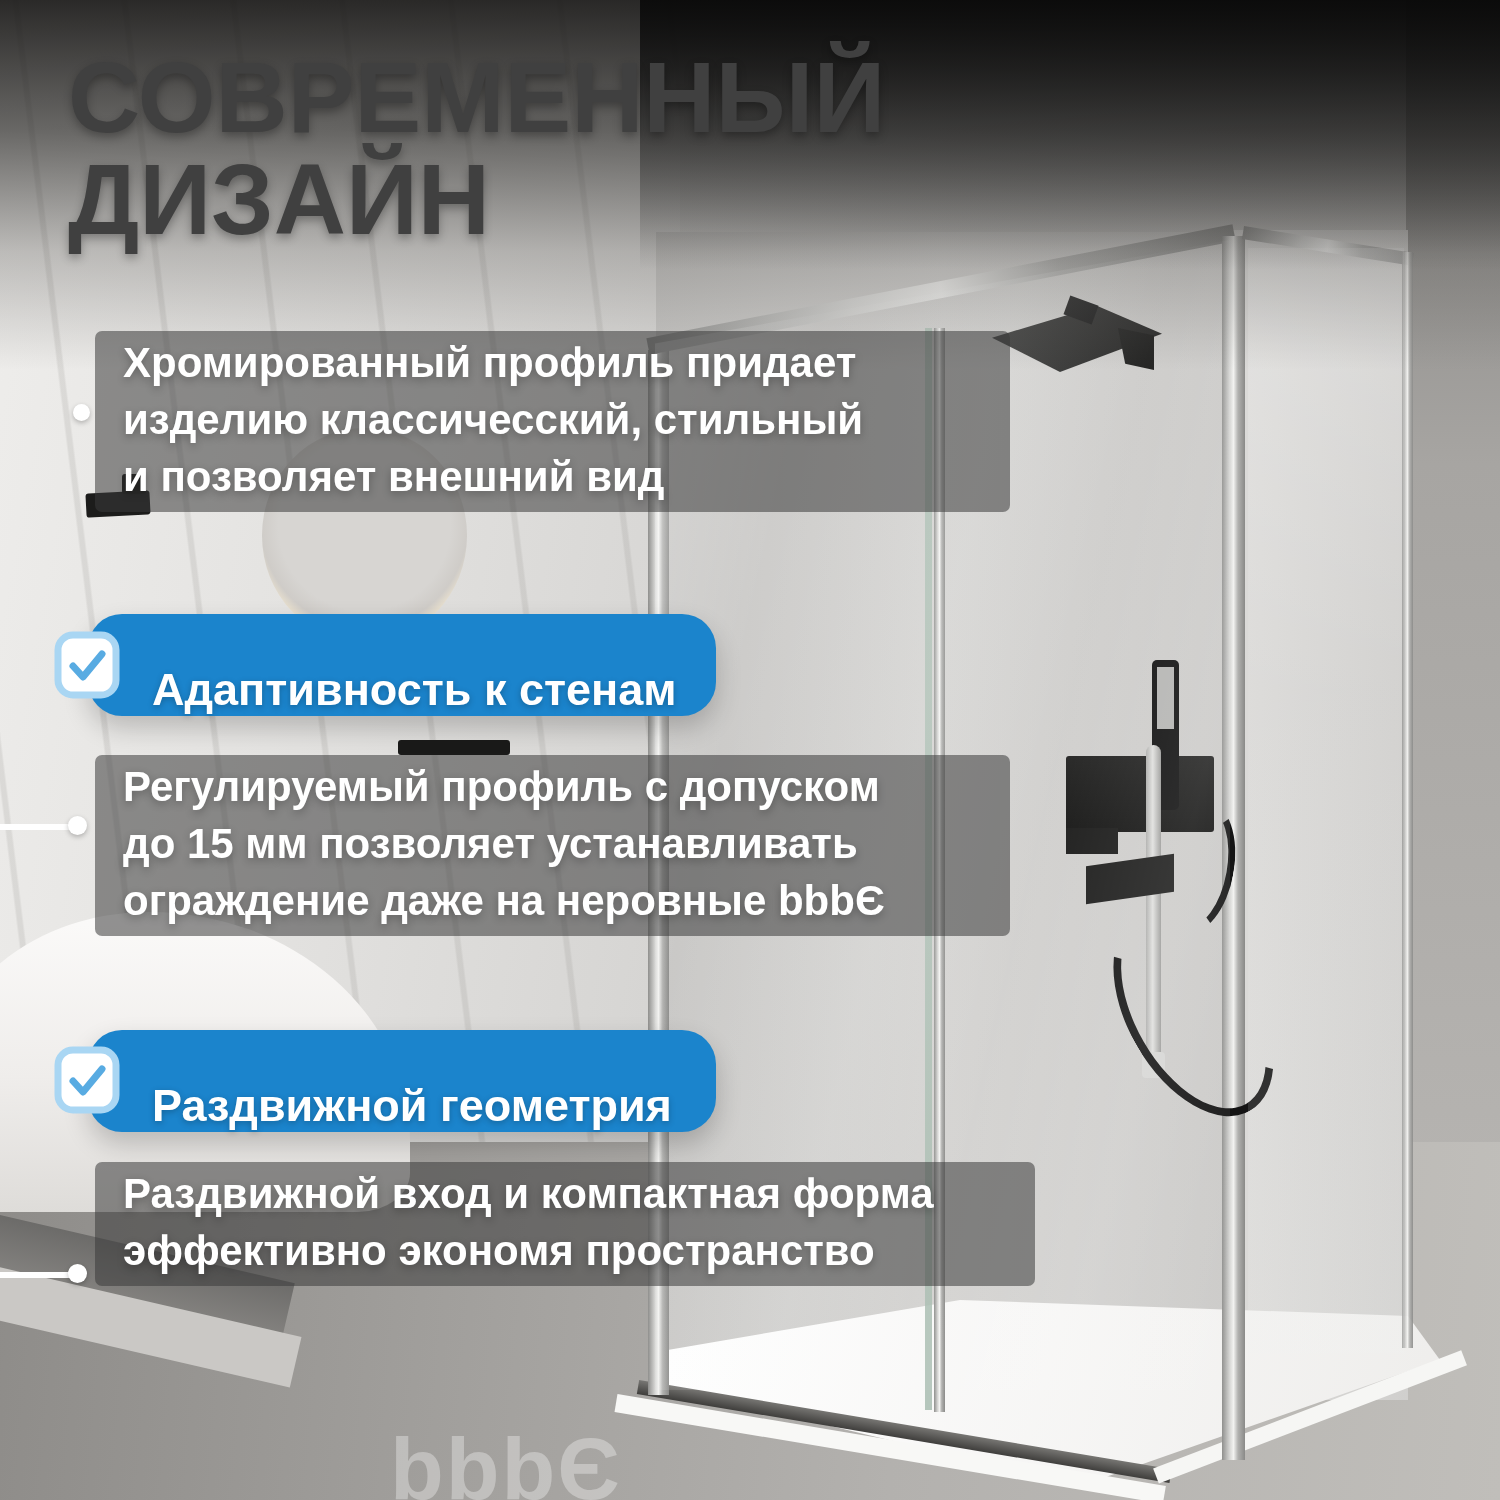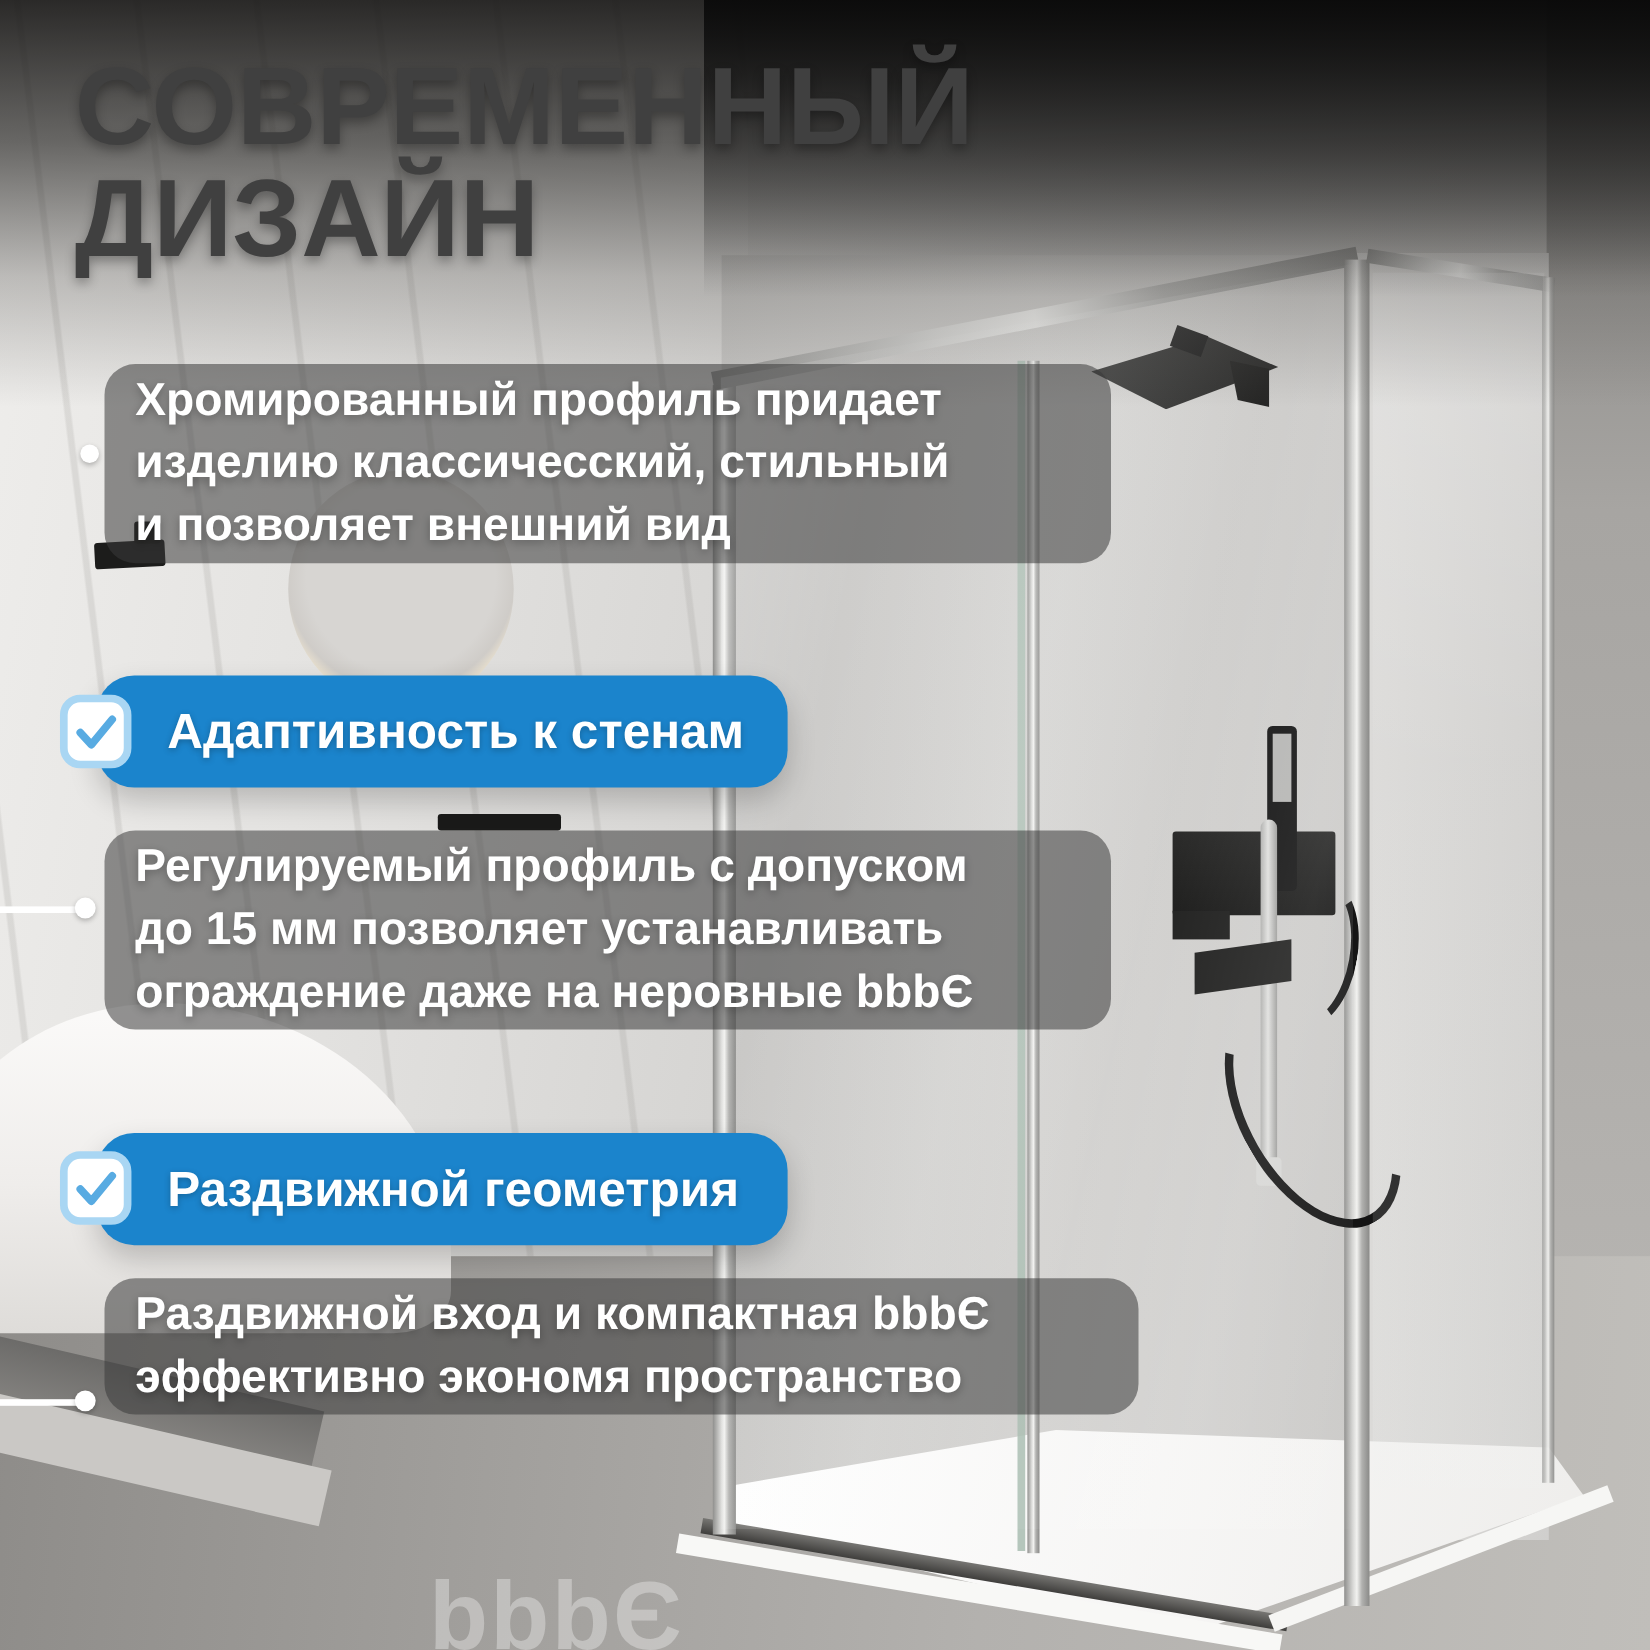--- a/index.html
+++ b/index.html
@@ -73,28 +73,28 @@
     background:linear-gradient(to bottom,rgba(255,255,255,.22),rgba(255,255,255,.06) 40%,rgba(240,242,241,.18));}
   .top-shade{left:0;top:0;width:1500px;height:370px;
     background:linear-gradient(to bottom,rgba(26,25,24,.92) 0%,rgba(52,51,49,.72) 35%,rgba(96,94,91,.35) 68%,rgba(140,138,135,0) 100%);}
   .top-shade-right{left:640px;top:0;width:860px;height:270px;
     background:linear-gradient(to bottom,rgba(8,8,8,.88) 0%,rgba(18,18,18,.50) 45%,rgba(30,30,30,0) 100%);}
 
   
   .title{left:68px;top:46px;color:#404040;font-weight:bold;font-size:100px;line-height:102px;
     letter-spacing:0;text-shadow:0 4px 10px rgba(0,0,0,.30);}
   .feature-text{color:#fff;font-weight:bold;font-size:42px;line-height:57px;
-    background:rgba(58,58,58,.55);border-radius:28px;padding:3px 28px 7px;
+    background:rgba(58,58,58,.55);border-radius:7px;padding:3px 28px 7px;
     text-shadow:0 3px 8px rgba(0,0,0,.28);}
   .feature-text div{white-space:nowrap;}
   .ft1{left:95px;top:331px;width:859px;}
   .ft2{left:95px;top:755px;width:859px;}
   .ft3{left:95px;top:1162px;width:884px;}
   .badge{left:88px;width:564px;height:102px;border-radius:34px;background:#1b84cc;
-    color:#fff;font-weight:bold;font-size:45px;display:flex;align-items:center;
+    color:#fff;font-weight:bold;font-size:45px;display:flex;align-items:flex-end;
     padding-left:64px;white-space:nowrap;box-shadow:0 12px 26px rgba(0,0,0,.20);
     text-shadow:0 2px 6px rgba(0,0,0,.25);}
   .bg1{top:614px;}
   .bg2{top:1030px;}
   .checkbox{width:66px;height:68px;}
   .cb1{left:54px;top:631px;}
   .cb2{left:54px;top:1046px;}
   .dot{background:#fff;border-radius:50%;box-shadow:0 2px 5px rgba(0,0,0,.25);}
   .dot1{left:73px;top:404px;width:17px;height:17px;}
   .dot2{left:68px;top:816px;width:19px;height:19px;}
@@ -184,19 +184,19 @@
     <span>Раздвижной геометрия</span>
   </div>
   <svg class="abs checkbox cb2" viewBox="0 0 66 68">
     <rect x="4" y="4" width="58" height="60" rx="15" fill="#ffffff" stroke="#a9d6f3" stroke-width="7"></rect>
     <polyline points="19,35 29,46 48,23" fill="none" stroke="#58abe2" stroke-width="7" stroke-linecap="round" stroke-linejoin="round"></polyline>
   </svg>
 
   <div class="abs cline cline3"></div>
   <div class="abs dot dot3"></div>
   <div class="abs feature-text ft3">
-    <div>Раздвижной вход и компактная bbbЄ</div>
+    <div>Раздвижной вход и компактная форма</div>
     <div>эффективно экономя пространство</div>
   </div>
 
   <div class="abs watermark">bbbЄ</div>
 
 </div>
 
 </body></html>

